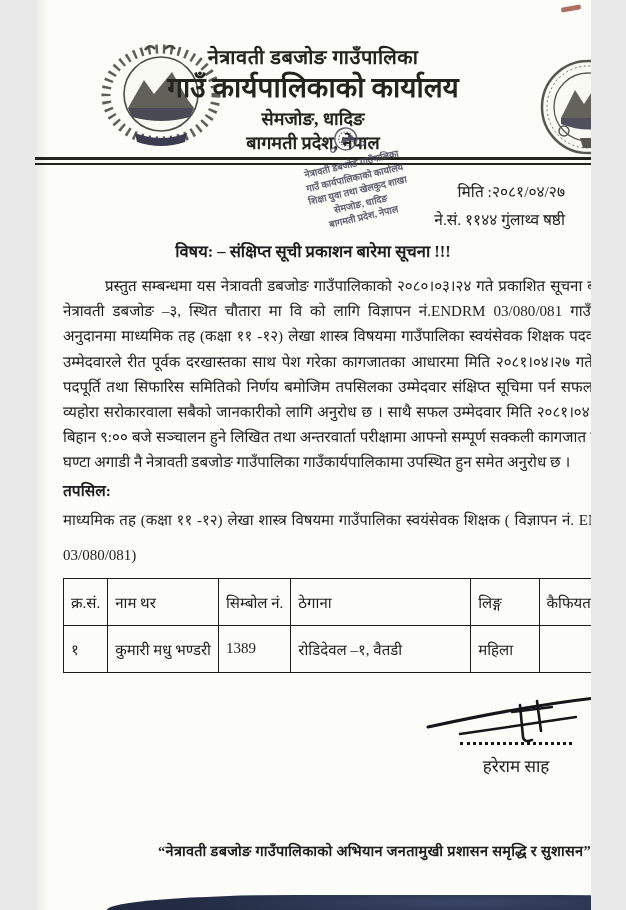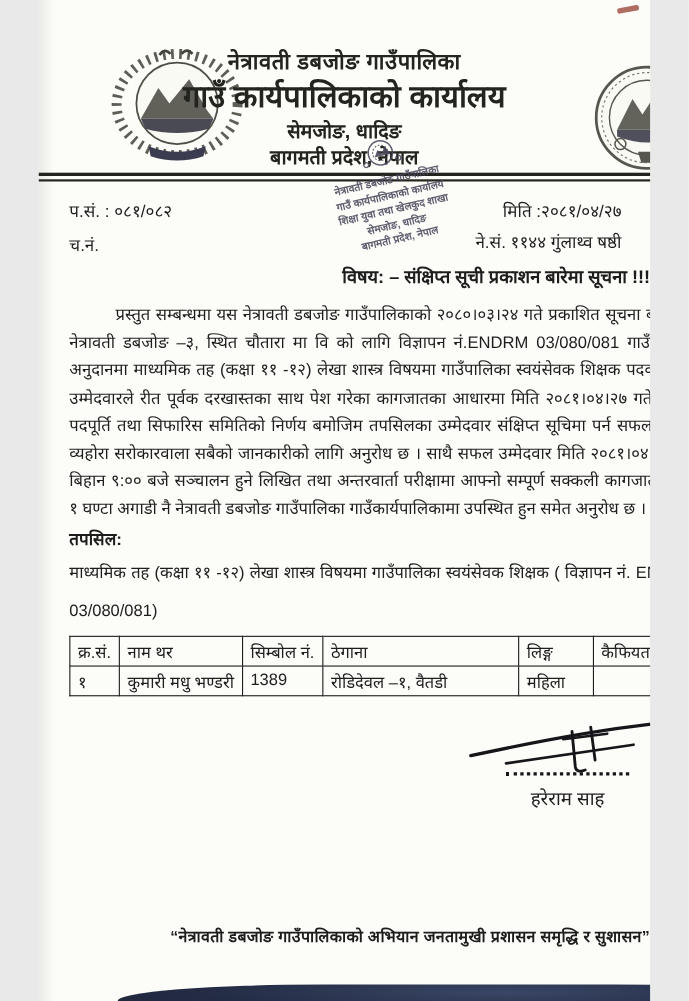--- a/index.html
+++ b/index.html
@@ -1,19 +1,19 @@
 <!DOCTYPE html>
 <html><head>
 <meta charset="utf-8">
 <style>
   html,body { margin:0; padding:0; background:#e9e9e9; }
   .page {
     position:relative; width:556px; height:910px; margin:0 auto;
     background:#fcfcf9; overflow:hidden;
-    font-family:Liberation Sans, sans-serif; color:#1d1d1d;
+    font-family:Liberation Serif, serif; color:#1d1d1d;
   }
   .edge-shade { position:absolute; left:0; top:0; width:14px; height:100%;
     background:linear-gradient(90deg, rgba(70,70,70,.10), rgba(0,0,0,0)); }
   .corner-mark { position:absolute; top:6px; right:10px; width:20px; height:5px;
     background:#9c4a3c; transform:rotate(-10deg); border-radius:2px; opacity:.8; }
 
   
   .logo-left  { position:absolute; left:64px;  top:44px; }
   .logo-right { position:absolute; left:502px; top:58px; }
   .header-block { position:absolute; top:46px; left:0; width:100%;
@@ -31,32 +31,32 @@
     transform:rotate(-13deg); color:#49495c; opacity:.88; text-align:center; z-index:3; }
   .stamp svg { display:block; margin:0 auto 2px; }
   .stamp-line { font-size:9.5px; font-weight:bold; line-height:13.5px; white-space:nowrap; }
 
   .meta-left  { position:absolute; left:28px; top:180px; font-size:15.5px; z-index:2; }
   .meta-left div { margin-bottom:9px; }
   .meta-right { position:absolute; right:26px; top:180px; font-size:15.5px;
     text-align:right; z-index:2; }
   .meta-right div { margin-bottom:6px; }
 
-  .subject { position:absolute; top:239px; left:0; width:100%; text-align:right;
+  .subject { position:absolute; top:239px; left:0; width:100%; text-align:center;
     font-weight:bold; font-size:16.5px; z-index:2; }
 
   
   .flow { position:absolute; left:28px; top:274px; width:570px; z-index:2; }
   .body-para { font-size:15.1px; line-height:25.2px; text-align:justify;
     text-indent:42px; margin:0; }
   .tapasil-label { font-weight:bold; font-size:15.5px; margin-top:2px; line-height:25px; }
   .tapasil-desc { font-size:15px; line-height:35px; text-align:justify; margin:0; }
   table.list { border-collapse:collapse; width:94%; margin-top:5px; }
   .list th, .list td { border:1.6px solid #1c1c1c; font-size:15px; font-weight:normal;
-    text-align:left; padding:1px 7px; height:24px; white-space:nowrap; }
+    text-align:left; padding:11px 7px; height:24px; white-space:nowrap; }
   .col-sn{width:7%} .col-name{width:20%} .col-sym{width:12.5%}
   .col-addr{width:36%} .col-gender{width:13.5%} .col-remarks{width:11%}
 
   .sig-block { width:214px; margin:14px 10px 0 auto; text-align:center; }
   .sig-scribble { display:block; margin:0 auto -4px; }
   .sig-dots { width:112px; margin:0 auto; border-bottom:3.5px dotted #17171a; height:1px; }
   .sig-name  { font-size:17px; margin-top:9px; }
   .sig-title { font-size:15.5px; margin-top:4px; }
 
   .footer { position:absolute; top:840px; left:0; width:100%; text-align:right;
@@ -114,24 +114,20 @@
       <circle cx="4" cy="22" r="2.2" fill="none" stroke="#49495c" stroke-width="1.2"></circle>
       <circle cx="34" cy="22" r="2.2" fill="none" stroke="#49495c" stroke-width="1.2"></circle>
     </svg>
     <div class="stamp-line">नेत्रावती डबजोङ गाउँपालिका</div>
     <div class="stamp-line">गाउँ कार्यपालिकाको कार्यालय</div>
     <div class="stamp-line">शिक्षा युवा तथा खेलकुद शाखा</div>
     <div class="stamp-line">सेमजोङ, धादिङ</div>
     <div class="stamp-line">बागमती प्रदेश, नेपाल</div>
   </div>
 
-  <div class="meta-left">
-    <div>प.सं. : ०८१/०८२</div>
-    <div>च.नं.</div>
-  </div>
   <div class="meta-right">
     <div>मिति :२०८१/०४/२७</div>
     <div>ने.सं. ११४४ गुंलाथ्व षष्ठी</div>
   </div>
 
   <div class="subject">विषय: – संक्षिप्त सूची प्रकाशन  बारेमा सूचना !!!</div>
 
   <div class="flow">
     <p class="body-para">प्रस्तुत सम्बन्धमा यस नेत्रावती डबजोङ गाउँपालिकाको २०८०।०३।२४ गते प्रकाशित सूचना बमोजिम नेत्रावती डबजोङ –३, स्थित चौतारा मा वि को लागि  विज्ञापन नं.ENDRM 03/080/081 गाउँपालिका अनुदानमा माध्यमिक तह (कक्षा ११ -१२)  लेखा शास्त्र विषयमा गाउँपालिका स्वयंसेवक शिक्षक पदका लागि उम्मेदवारले रीत पूर्वक दरखास्तका साथ पेश गरेका कागजातका आधारमा मिति २०८१।०४।२७ गते बसेको पदपूर्ति तथा सिफारिस समितिको निर्णय बमोजिम तपसिलका उम्मेदवार संक्षिप्त सूचिमा पर्न सफल भएको व्यहोरा सरोकारवाला सबैको जानकारीको लागि अनुरोध छ । साथै सफल उम्मेदवार मिति २०८१।०४।२९ गते बिहान ९:०० बजे सञ्चालन हुने लिखित तथा अन्तरवार्ता परीक्षामा आफ्नो सम्पूर्ण सक्कली कागजात सहित १ घण्टा अगाडी नै नेत्रावती डबजोङ गाउँपालिका गाउँकार्यपालिकामा उपस्थित हुन समेत अनुरोध छ ।</p>
     <div class="tapasil-label">तपसिल:</div>

